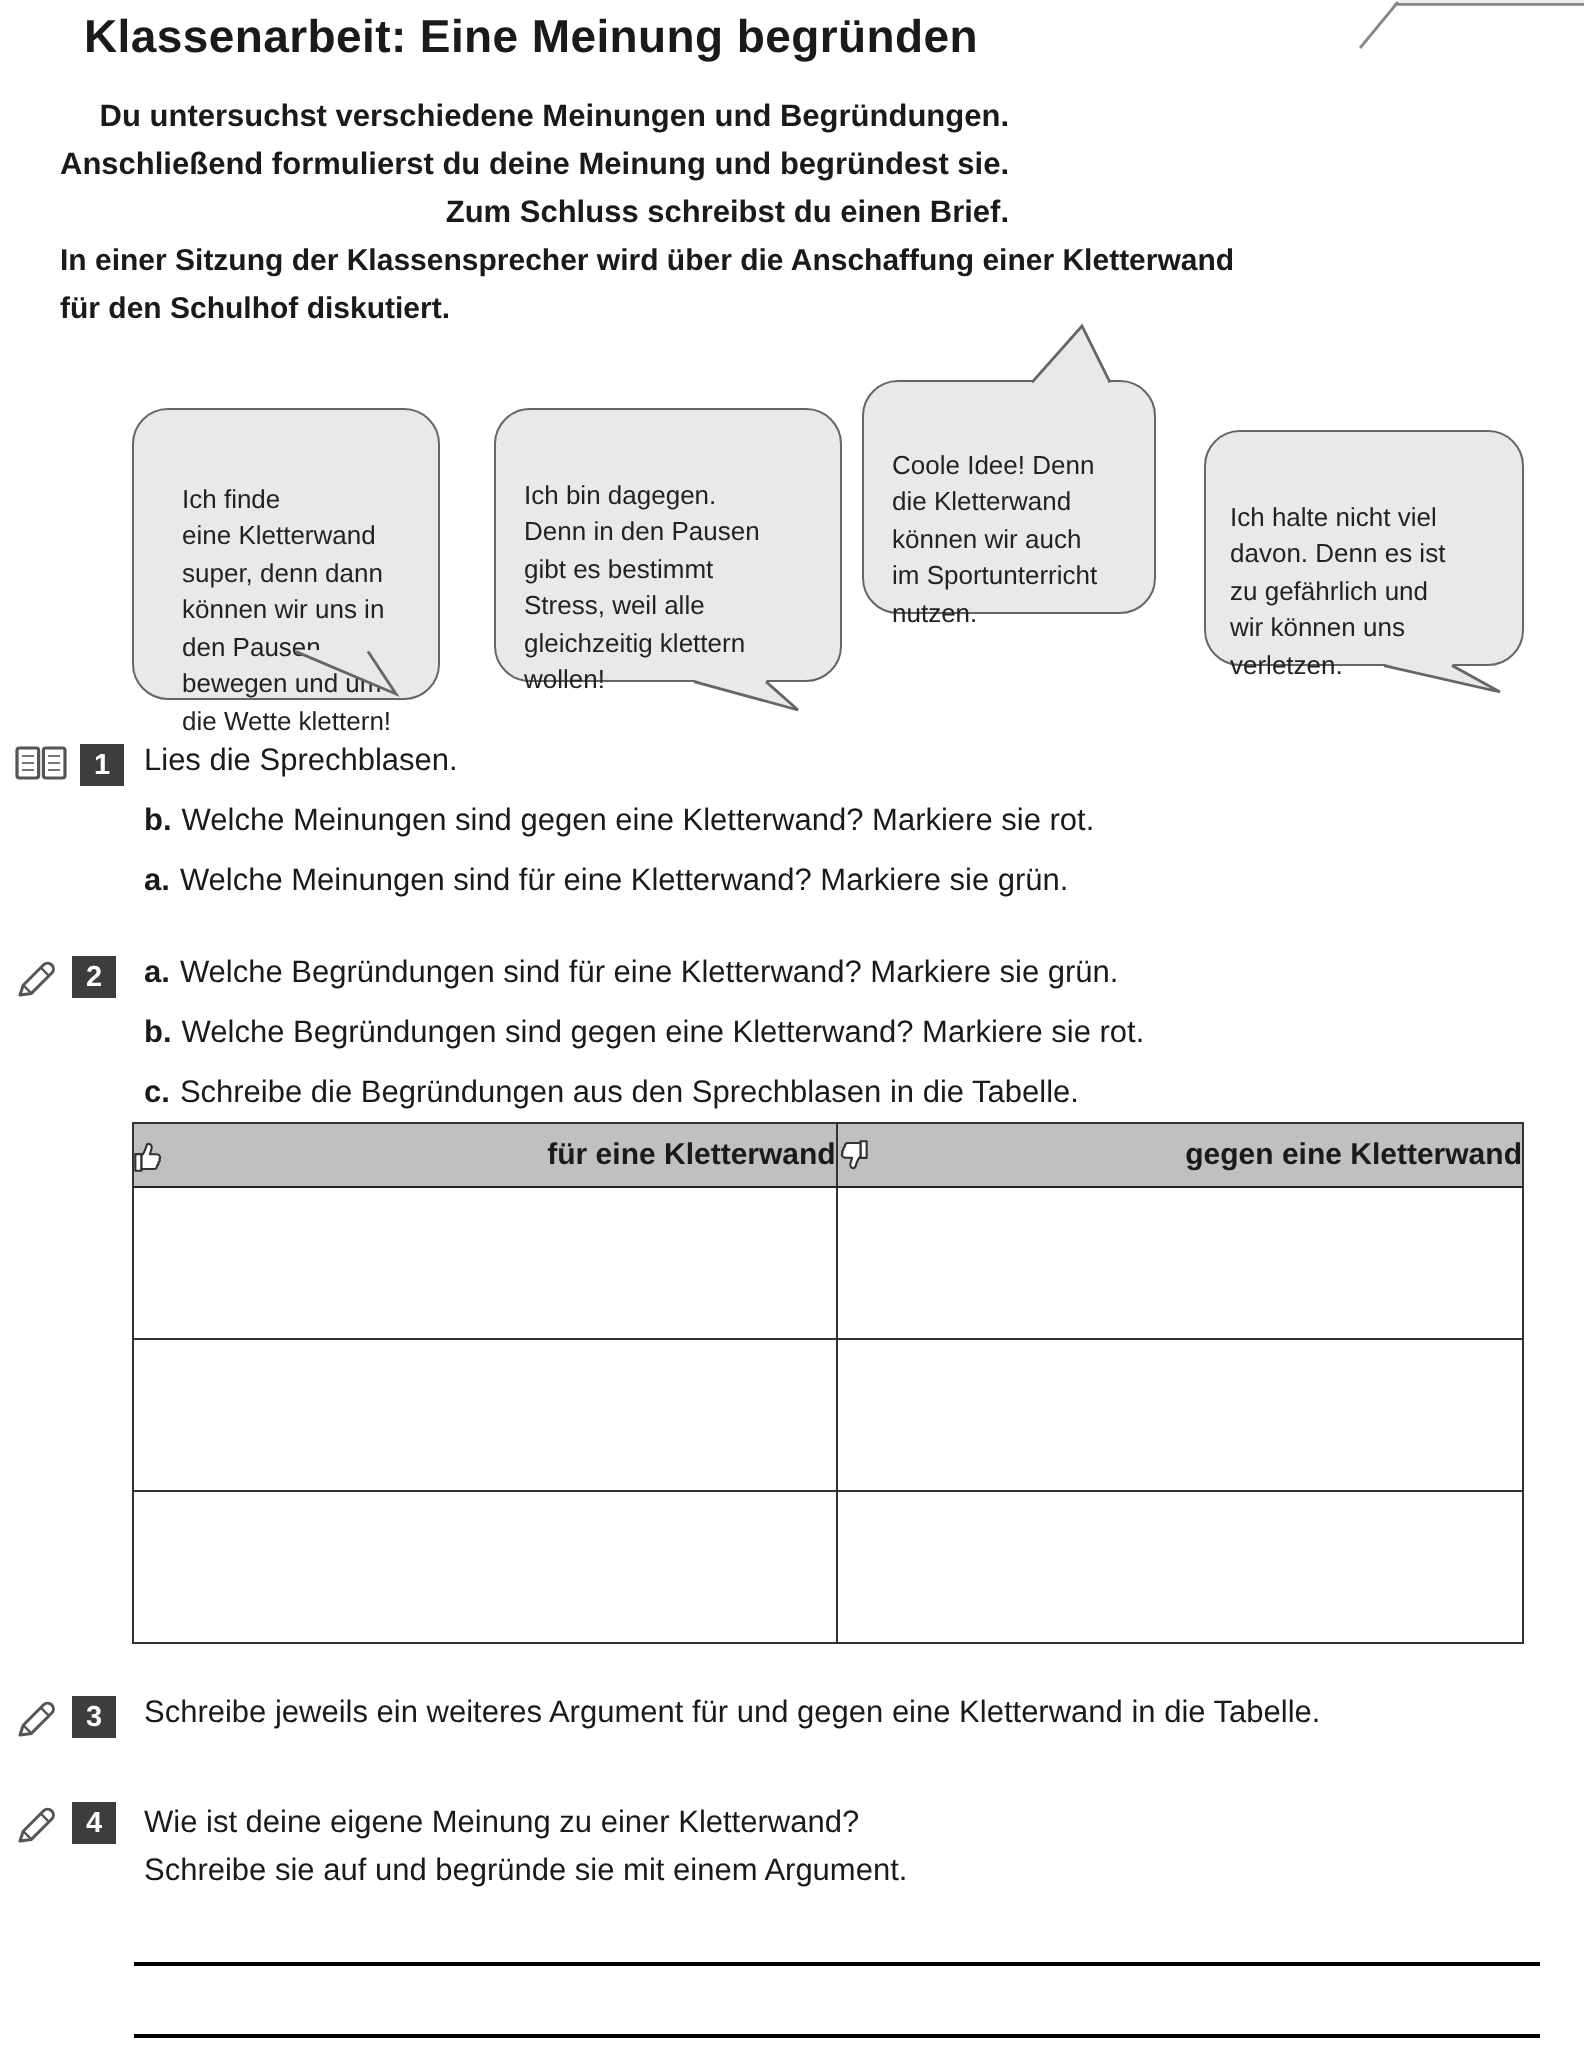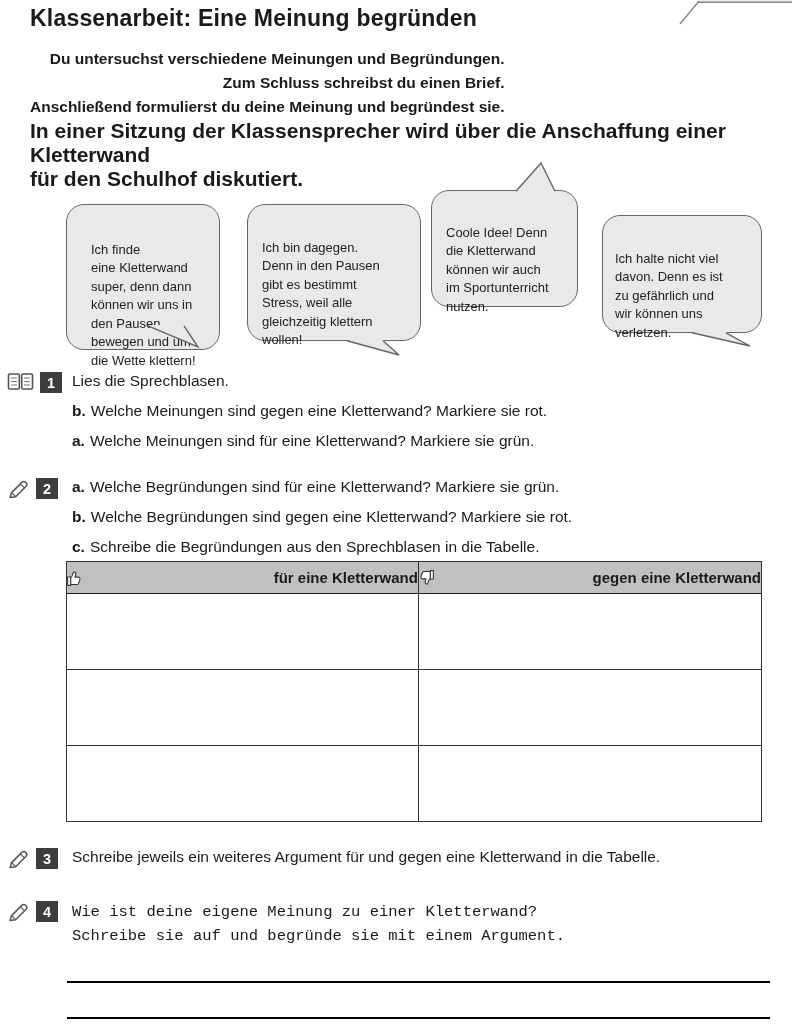--- a/index.html
+++ b/index.html
@@ -5,25 +5,25 @@
   * { margin:0; padding:0; box-sizing:border-box; }
   html,body { background:#ffffff; }
   .page {
     position:relative; width:792px; height:1024px; margin:0 auto;
     background:#ffffff; overflow:hidden;
     font-family:"Liberation Sans", sans-serif; color:#1a1a1a;
   }
   .corner-frag { position:absolute; top:0; right:0; }
 
   .page-title {
-    position:absolute; left:30px; top:5px;
+    position:absolute; left:42px; top:5px;
     font-size:23px; font-weight:bold; letter-spacing:.2px;
   }
   .intro { position:absolute; left:30px; top:47px; font-size:15.5px; font-weight:bold; line-height:24px;text-align:right; }
-  .scenario { position:absolute; left:30px; top:119px; font-size:21px; font-weight:bold; line-height:24px; }
+  .scenario { position:absolute; left:30px; top:119px; font-size:15px; font-weight:bold; line-height:24px; }
 
   
   .bubble {
     position:absolute; background:#e9e9e9; border:1.4px solid #666;
     border-radius:18px; font-size:13px; line-height:18.5px;
     white-space:pre-line; color:#222;
   }
   .bubble .btxt { display:block; }
   .b1 { left:66px;  top:180px; width:154px; height:146px; padding:17px 12px 0 24px;margin-top:24px; }
   .b2 { left:247px; top:204px; width:174px; height:137px; padding:15px 10px 16px 14px; }
@@ -40,21 +40,21 @@
   .task-icons { width:65px; display:flex; gap:6px; align-items:flex-start; padding-top:1px; flex:none; }
   .badge {
     width:22px; height:21px; background:#3d3d3d; color:#fff;
     font-size:14.5px; font-weight:bold; display:flex; align-items:center; justify-content:center;
     flex:none;
   }
   .task-body { flex:1; font-size:15.5px; line-height:19px; }
   .task-line { margin-bottom:11px; }
   .task-line:last-child { margin-bottom:0; }
   .sub b { margin-right:5px; }
-  .pre { white-space:pre-line; line-height:24px;font-family:Liberation Mono, monospace; }
+  .pre { white-space:pre-line; line-height:24px; }
   .t-1 { top:371px; } .t-2 { top:477px; } .t-3 { top:847px; } .t-4 { top:900px; }
 
   
   .arg-table {
     position:absolute; left:66px; top:561px; width:696px; height:261px;
     border:1.6px solid #333; display:flex; flex-direction:column;
   }
   .thead { height:32px; background:#c0c0c0; border-bottom:1.8px solid #222; display:flex; flex:none; }
   .th {
     display:flex; align-items:center; justify-content:space-between; gap:7px;
@@ -79,22 +79,22 @@
   <svg class="corner-frag" width="132" height="26" viewBox="0 0 132 26">
     <polygon points="40,0 132,0 132,3 38,3" fill="#ececec"></polygon>
     <path d="M20,24 L39,1" stroke="#888" stroke-width="1.4" fill="none"></path>
     <path d="M37,2.2 L132,2.2" stroke="#888" stroke-width="1.4" fill="none"></path>
   </svg>
 
   <div class="page-title">Klassenarbeit: Eine Meinung begründen</div>
 
   <div class="intro">
     <div>Du untersuchst verschiedene Meinungen und Begründungen.</div>
+    <div>Anschließend formulierst du deine Meinung und begründest sie.</div>
     <div>Zum Schluss schreibst du einen Brief.</div>
-    <div>Anschließend formulierst du deine Meinung und begründest sie.</div>
   </div>
 
   <div class="scenario">
     <div>In einer Sitzung der Klassensprecher wird über die Anschaffung einer Kletterwand</div>
     <div>für den Schulhof diskutiert.</div>
   </div>
 
   <div class="bubble b1">
     <span class="btxt">Ich finde
 eine Kletterwand

